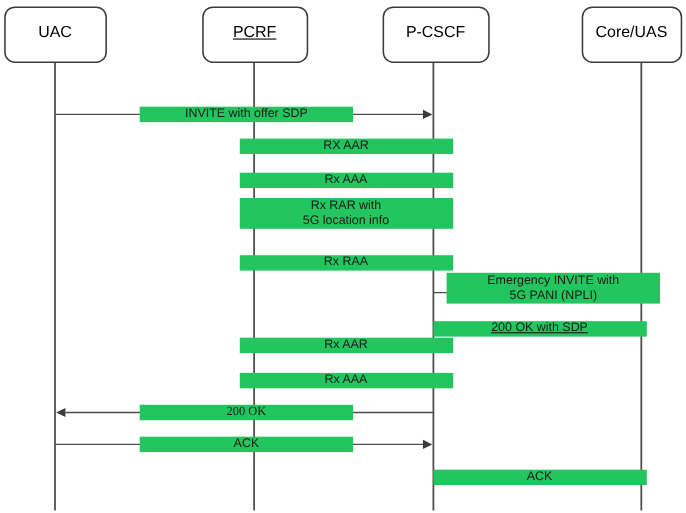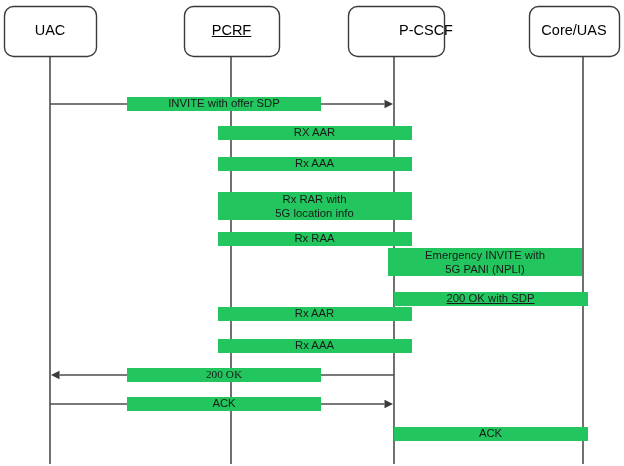--- a/index.html
+++ b/index.html
@@ -91,30 +91,30 @@
         <polygon points="51,375 59.5,370.8 59.5,379.2" fill="#3b3b3b"></polygon>
         <line x1="50" y1="404" x2="384.5" y2="404" stroke="#4d4d4d" stroke-width="1.3"></line>
         <polygon points="393,404 384.5,399.8 384.5,408.2" fill="#3b3b3b"></polygon>
         <line x1="394" y1="434" x2="573.5" y2="434" stroke="#4d4d4d" stroke-width="1.3"></line>
         <polygon points="582,434 573.5,429.8 573.5,438.2" fill="#3b3b3b"></polygon>
       </g>
   </svg>
   <div id="actor-labels">
       <div class="actor-label" style="left: 4px; top: 23px; width: 92px;">UAC</div>
       <div class="actor-label" style="left: 184px; top: 23px; width: 95px; text-decoration: underline;">PCRF</div>
-      <div class="actor-label" style="left: 348px; top: 23px; width: 96px; padding-left: 30px;">P-CSCF</div>
+      <div class="actor-label" style="left: 348px; top: 23px; width: 96px;">P-CSCF</div>
       <div class="actor-label" style="left: 529px; top: 23px; width: 90px;">Core/UAS</div>
     </div>
   <div id="msg-labels">
       <div class="msg-label" style="left: 127px; width: 190px; top: 97px;">INVITE with offer SDP</div>
       <div class="msg-label" style="left: 217.5px; width: 190px; top: 126px;">RX AAR</div>
       <div class="msg-label" style="left: 217.5px; width: 190px; top: 157px;">Rx AAA</div>
-      <div class="msg-label two-line" style="left: 217.5px; width: 190px; top: 192px;">Rx RAR with<br>5G location info</div>
+      <div class="msg-label two-line" style="left: 217.5px; width: 190px; top: 180px;">Rx RAR with<br>5G location info</div>
       <div class="msg-label" style="left: 217.5px; width: 190px; top: 232px;">Rx RAA</div>
-      <div class="msg-label two-line" style="left: 388px; width: 190px; top: 248px;">Emergency INVITE with<br>5G PANI (NPLI)</div>
+      <div class="msg-label two-line" style="left: 406px; width: 190px; top: 248px;">Emergency INVITE with<br>5G PANI (NPLI)</div>
       <div class="msg-label" style="left: 393.5px; width: 190px; top: 292px; text-decoration: underline;">200 OK with SDP</div>
       <div class="msg-label" style="left: 217.5px; width: 190px; top: 307px;">Rx AAR</div>
       <div class="msg-label" style="left: 217.5px; width: 190px; top: 339px;">Rx AAA</div>
       <div class="msg-label" style="left: 127px; width: 190px; top: 368px; font-family: Liberation Serif, serif;">200 OK</div>
       <div class="msg-label" style="left: 127px; width: 190px; top: 397px;">ACK</div>
       <div class="msg-label" style="left: 393.5px; width: 190px; top: 427px;">ACK</div>
     </div>
 </div>
 
 </body></html>

